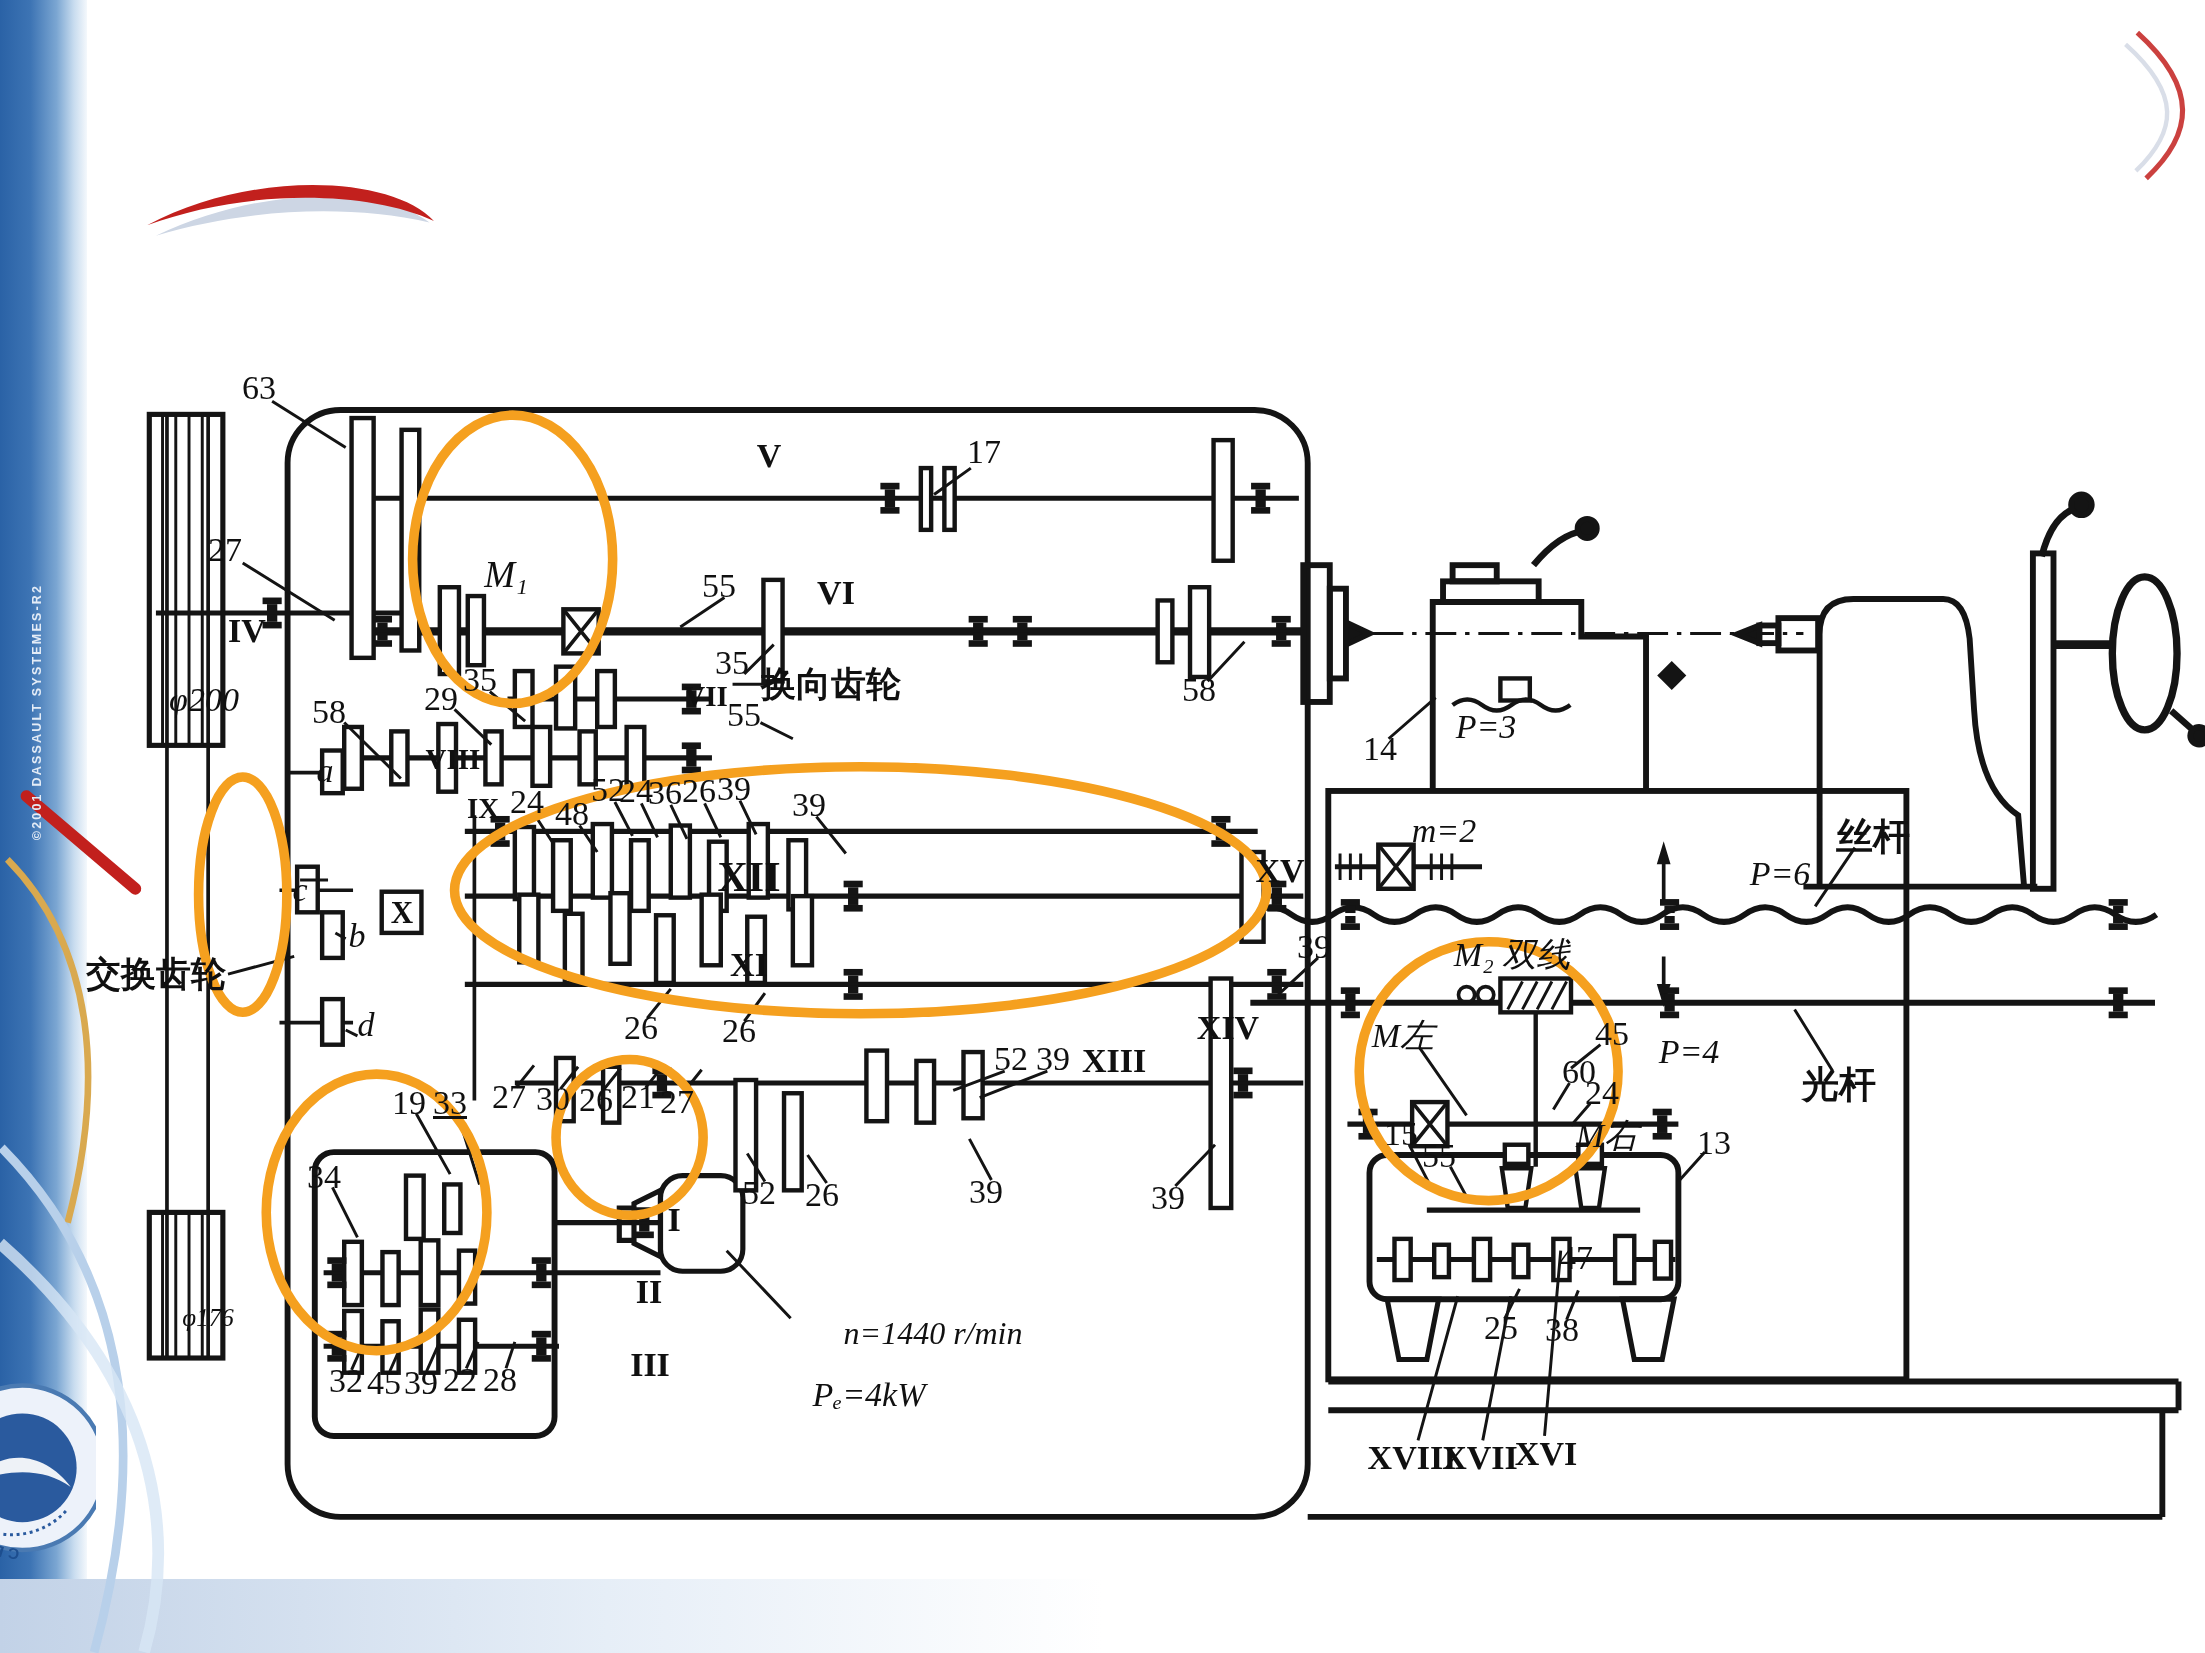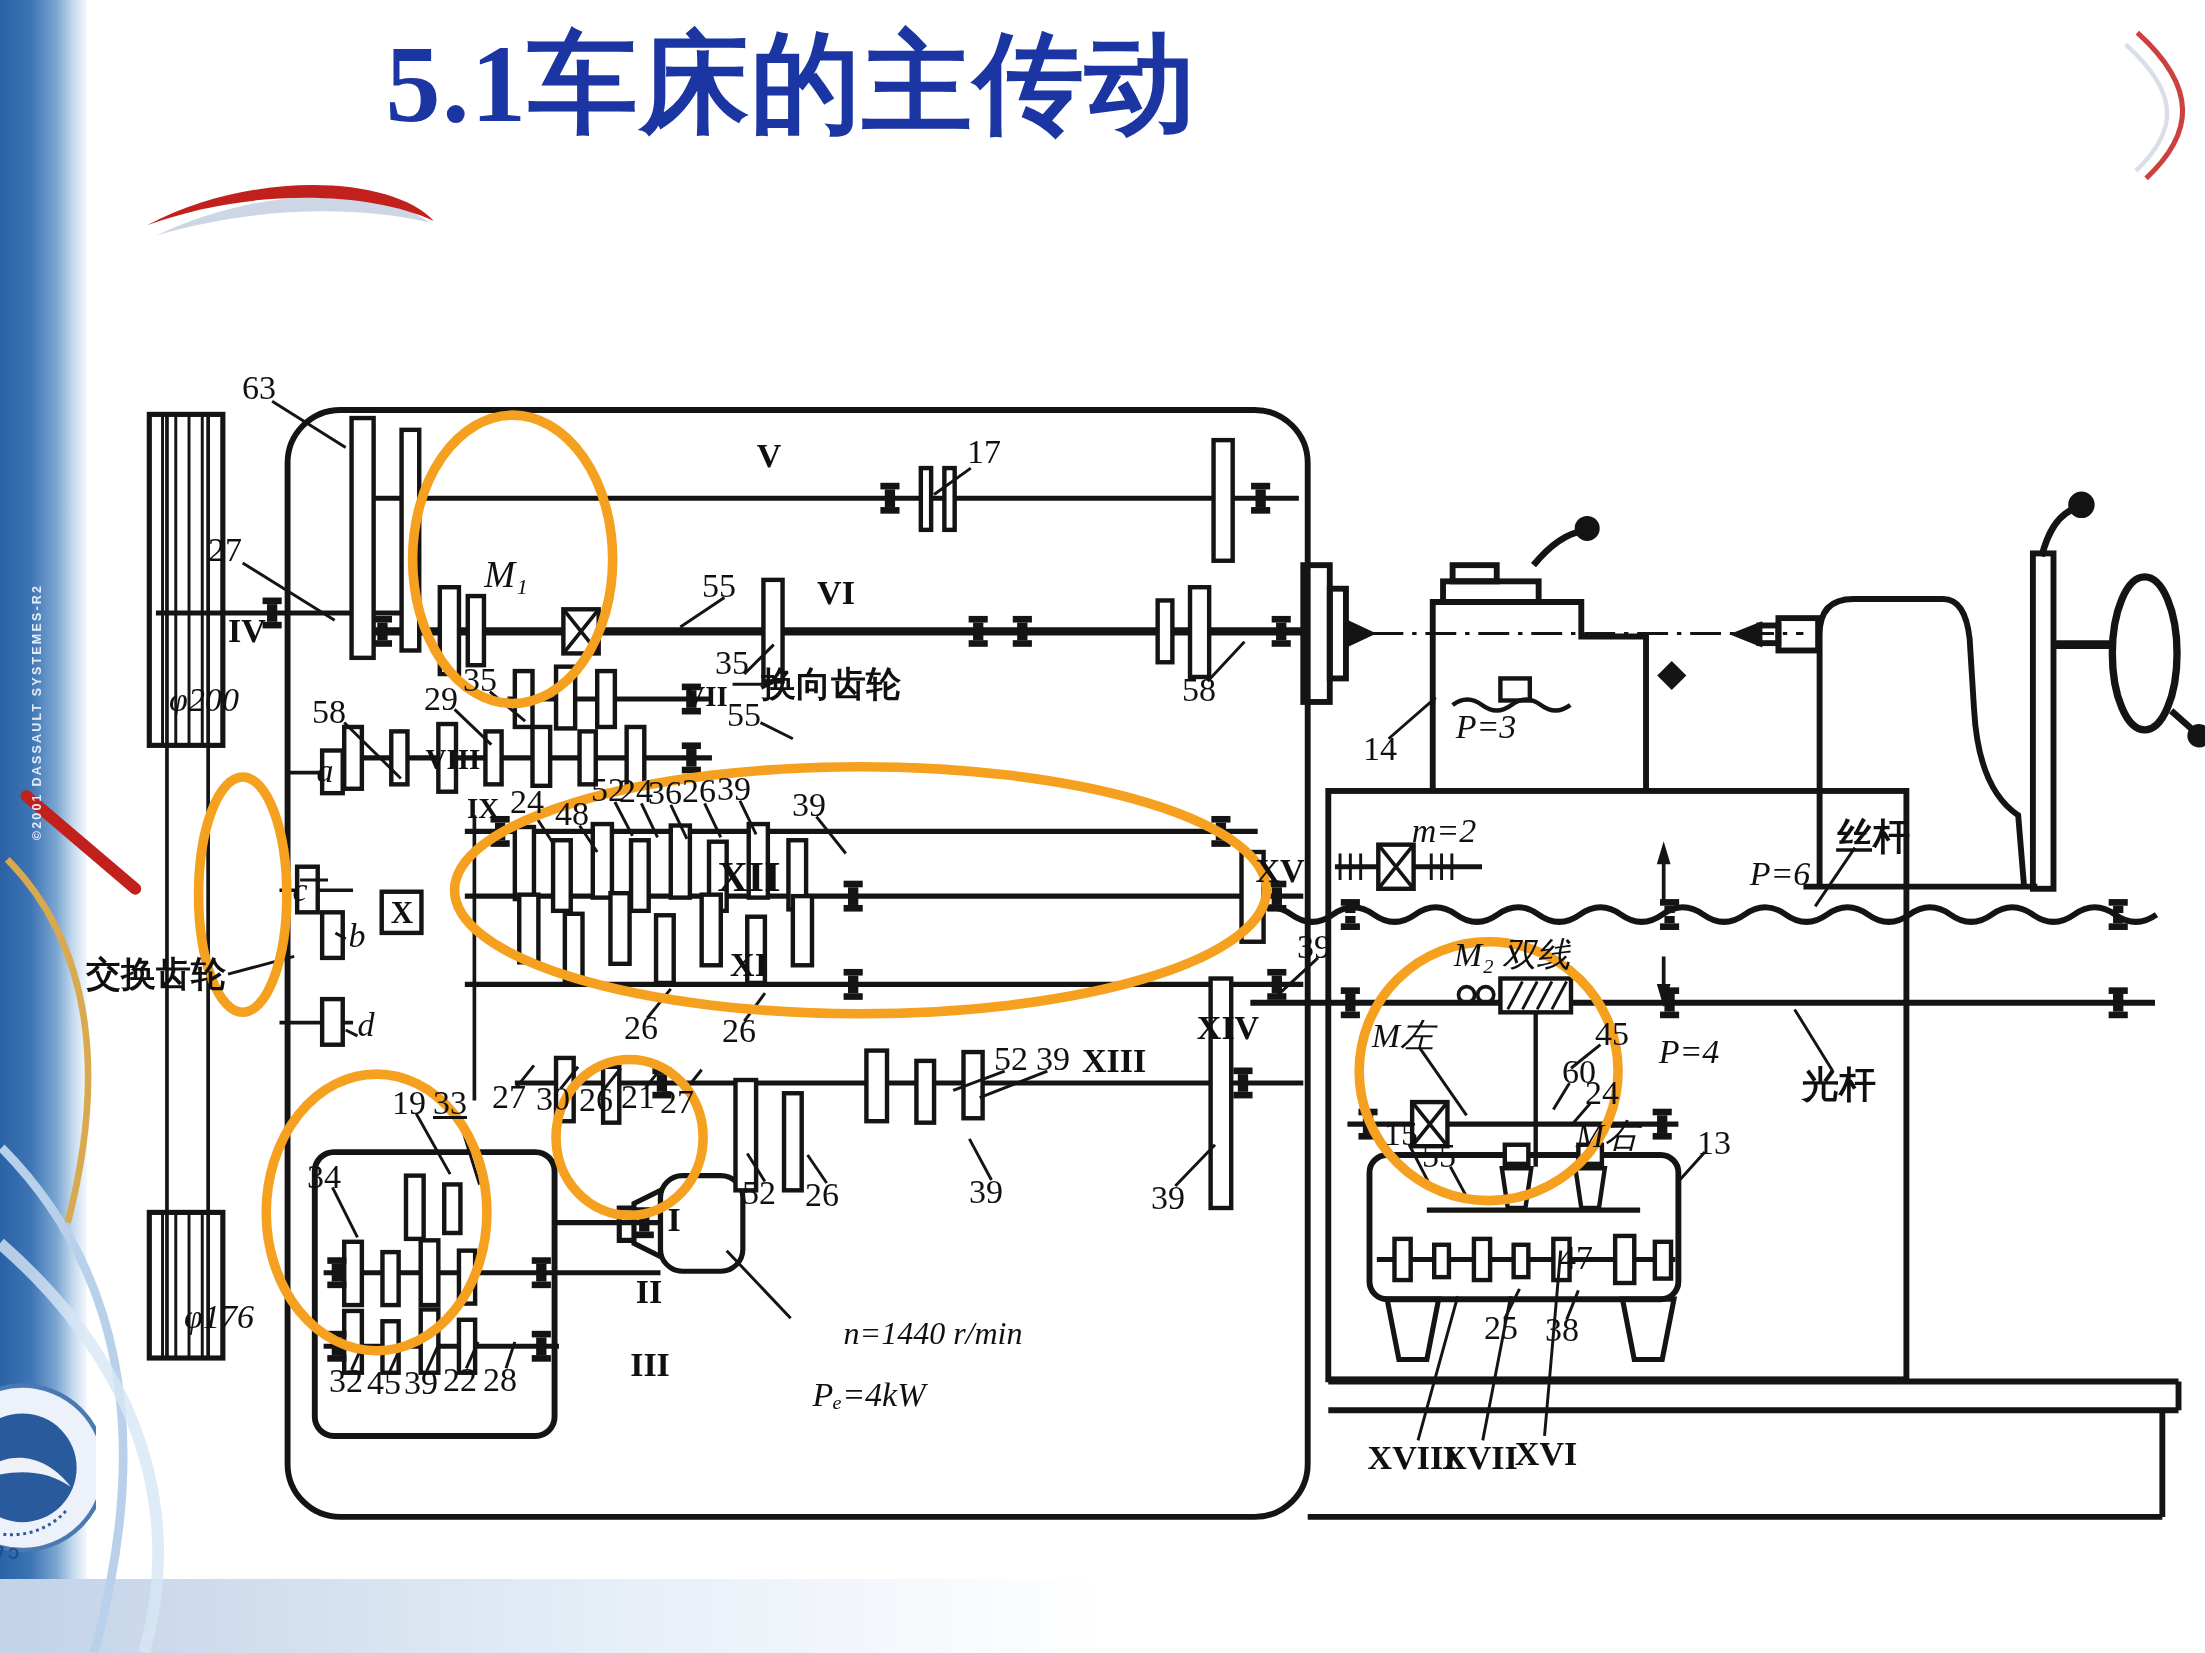--- a/index.html
+++ b/index.html
@@ -53,21 +53,20 @@
       <path d="M-30,220 A100,100 0 0 0 92,196" stroke="#2a5a9e" stroke-width="4" stroke-dasharray="4 5" fill="none"></path>
       <path id="lgring" d="M34,250 A110,110 0 0 1 -80,132" fill="none"></path>
       <text font-size="21" font-weight="700" fill="#1d4e8f" letter-spacing="5" font-family="Liberation Sans, DejaVu Sans, sans-serif">
         <textPath href="#lgring" startOffset="4%">CENTRAL</textPath>
       </text>
     </svg>
   </div>
 
   <div class="sidetext">©2001 DASSAULT SYSTEMES-R2</div>
 
-  <div class="title">5.1车床的主传动</div>
 
   <svg class="diagram" width="2205" height="1654" viewBox="0 0 2998 2248">
     <defs>
       <g id="brg" fill="#141414">
         <rect x="-13" y="-21" width="26" height="9"></rect>
           <rect x="-7" y="-12" width="14" height="10"></rect>
         <rect x="-7" y="2" width="14" height="10"></rect>
           <rect x="-13" y="12" width="26" height="9"></rect>
       </g>
       <g id="clx">
@@ -340,21 +339,21 @@
       <span class="lb" style="left: 1053px; top: 1059px; font-size: 34px;">39</span>
       <span class="lb b" style="left: 1114px; top: 1061px; font-size: 34px;">XIII</span>
       <span class="lb b" style="left: 1228px; top: 1028px; font-size: 34px;">XIV</span>
       <span class="lb" style="left: 1168px; top: 1198px; font-size: 34px;">39</span>
       <span class="lb" style="left: 759px; top: 1193px; font-size: 34px;">52</span>
       <span class="lb" style="left: 822px; top: 1195px; font-size: 34px;">26</span>
       <span class="lb" style="left: 986px; top: 1192px; font-size: 34px;">39</span>
       <span class="lb" style="left: 409px; top: 1103px; font-size: 34px;">19</span>
       <span class="lb" style="left: 450px; top: 1103px; font-size: 34px; text-decoration: underline;">33</span>
       <span class="lb" style="left: 324px; top: 1177px; font-size: 34px;">34</span>
-      <span class="lb i" style="left: 219px; top: 1317px; font-size: 34px; text-align: right;">φ176</span>
+      <span class="lb i" style="left: 208px; top: 1317px; font-size: 25px; text-align: right;">φ176</span>
       <span class="lb" style="left: 346px; top: 1381px; font-size: 34px;">32</span>
       <span class="lb" style="left: 384px; top: 1383px; font-size: 34px;">45</span>
       <span class="lb" style="left: 421px; top: 1383px; font-size: 34px;">39</span>
       <span class="lb" style="left: 460px; top: 1380px; font-size: 34px;">22</span>
       <span class="lb" style="left: 500px; top: 1380px; font-size: 34px;">28</span>
       <span class="lb b" style="left: 674px; top: 1220px; font-size: 34px;">I</span>
       <span class="lb b" style="left: 649px; top: 1292px; font-size: 34px;">II</span>
       <span class="lb b" style="left: 650px; top: 1365px; font-size: 34px;">III</span>
       <span class="lb i" style="left: 933px; top: 1333px; font-size: 32px;">n=1440 r/min</span>
       <span class="lb i" style="left: 869px; top: 1395px; font-size: 34px;">Pₑ=4kW</span>

